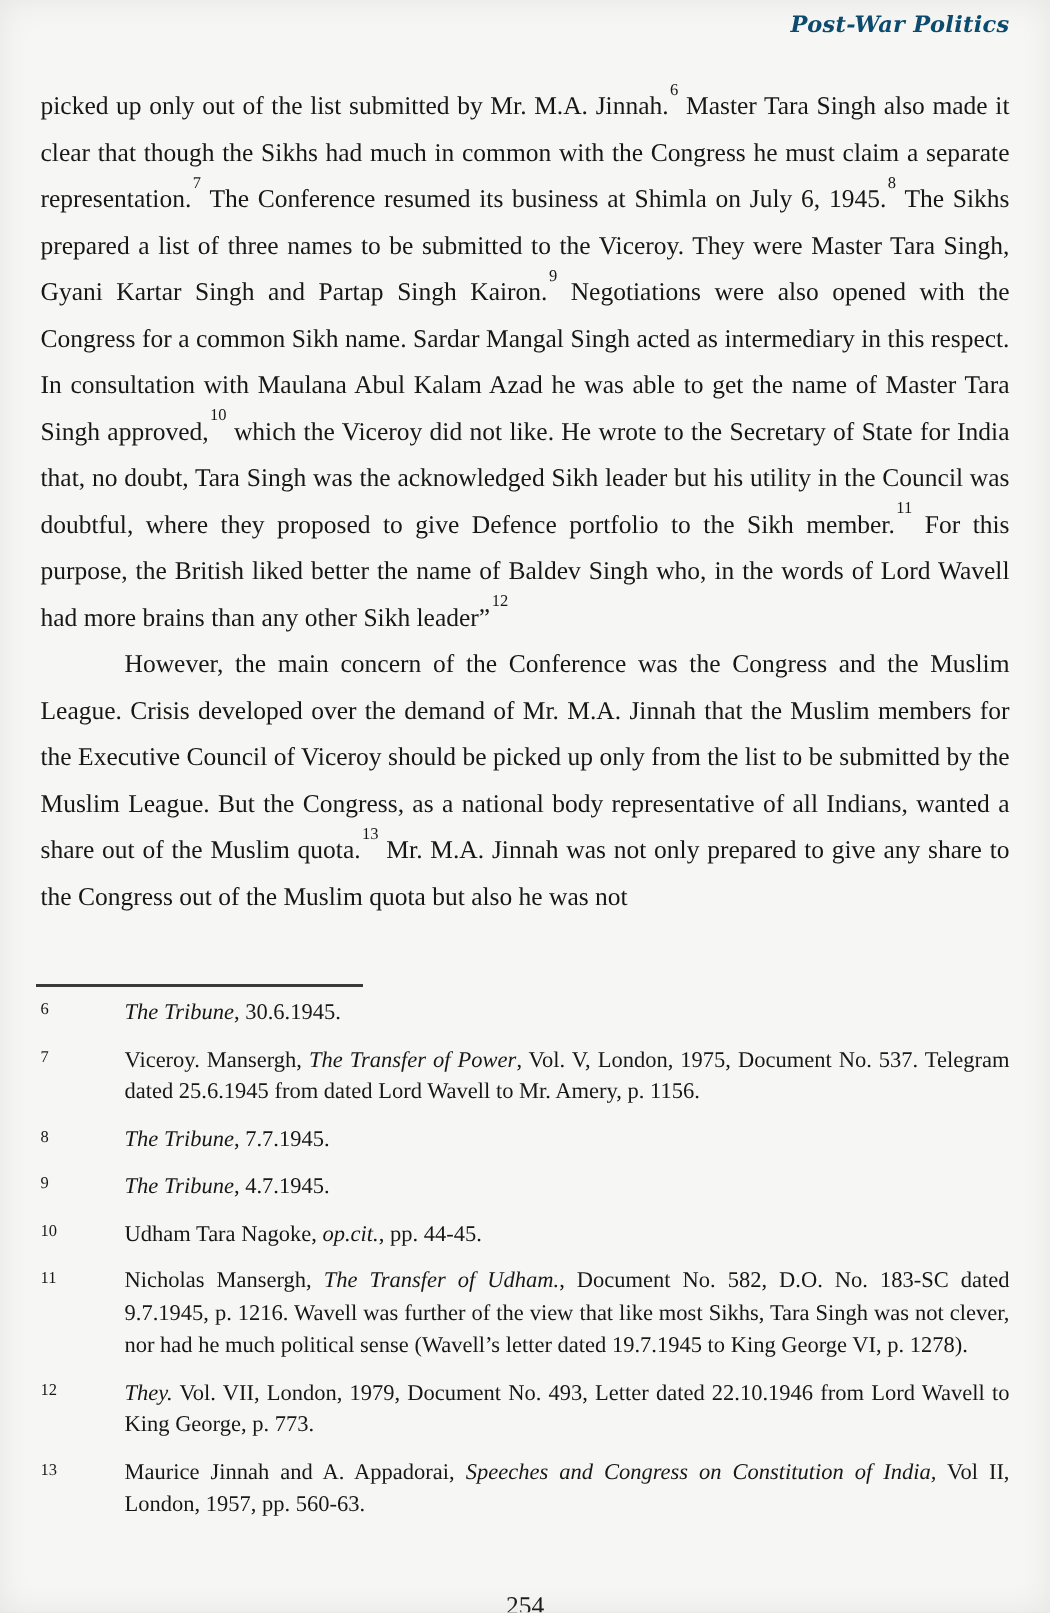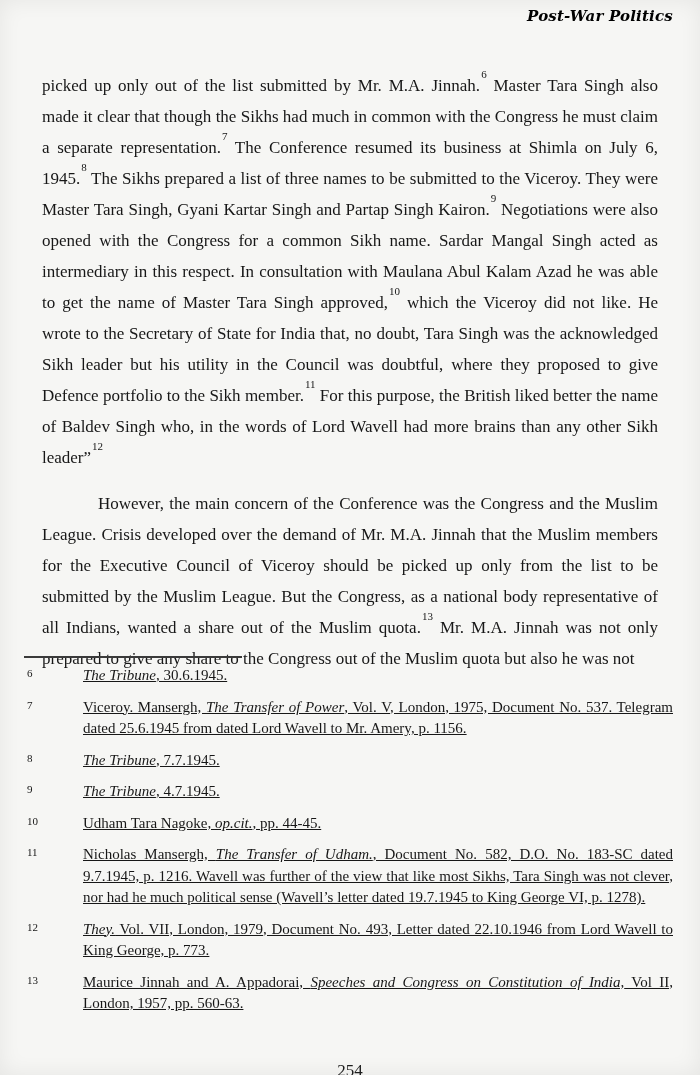--- a/index.html
+++ b/index.html
@@ -10,28 +10,28 @@
     overflow:hidden;
     font-family:"Liberation Serif", serif;
     color:#171717;
     box-shadow:inset 0 0 22px rgba(0,0,0,0.07);
   }
   .running-head{
     position:absolute;top:7px;right:27px;
     font-family:"DejaVu Serif", serif;
     font-style:italic;font-weight:700;
     font-size:15px;letter-spacing:0.2px;
-    color:#000000;
+    color:#0c4a6e;
   }
   .body-text{
     position:absolute;top:55px;left:27px;width:646px;
     font-size:17px;line-height:31px;
     text-align:justify;
   }
-  .body-text p{margin:15px;}
+  .body-text p{margin:0;}
   .body-text p.indent{text-indent:56px;}
   sup.ref{
     font-size:11px;line-height:0;
     position:relative;top:-6px;
     margin-left:1px;
   }
   .fn-divider{
     position:absolute;left:24px;top:656px;
     width:218px;height:0;
     border-top:2px solid #3a3a3a;
@@ -39,21 +39,21 @@
   .footnotes{
     position:absolute;left:27px;top:665px;width:646px;
     font-size:15px;line-height:21.5px;
   }
   .fn-item{display:flex;margin-bottom:10px;}
   .fn-num{
     flex:none;width:56px;
     font-size:11px;padding-top:0;
     position:relative;top:-2px;
   }
-  .fn-text{flex:1;text-align:justify;text-decoration:underline;}
+  .fn-text{flex:1;text-align:justify;}
   .fn-text .it{font-style:italic;}
   .page-number{
     position:absolute;top:1061px;left:0;width:100%;
     text-align:center;font-size:17px;color:#1c1c1c;
   }
 </style>
 </head>
 <body>
 
 <div class="page">

